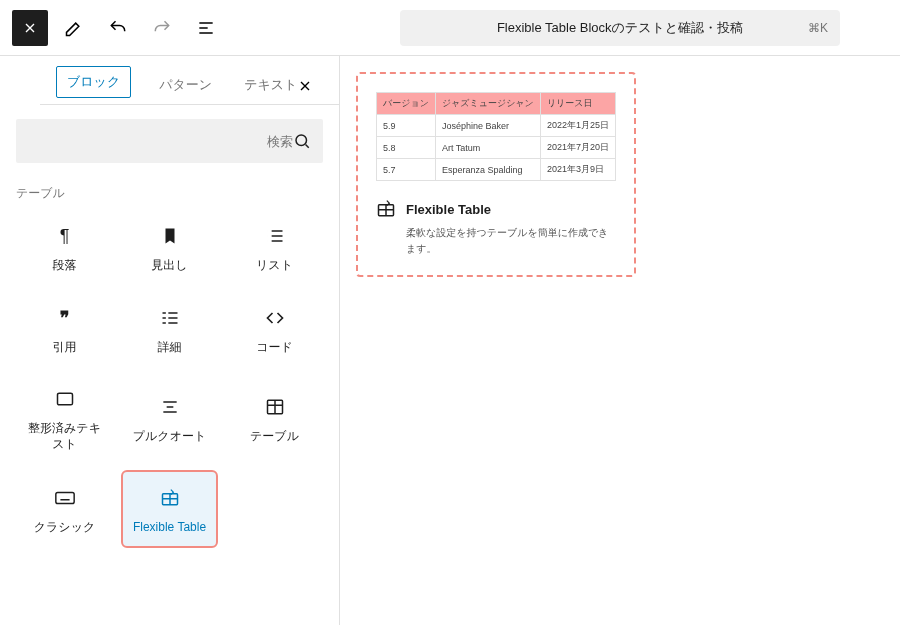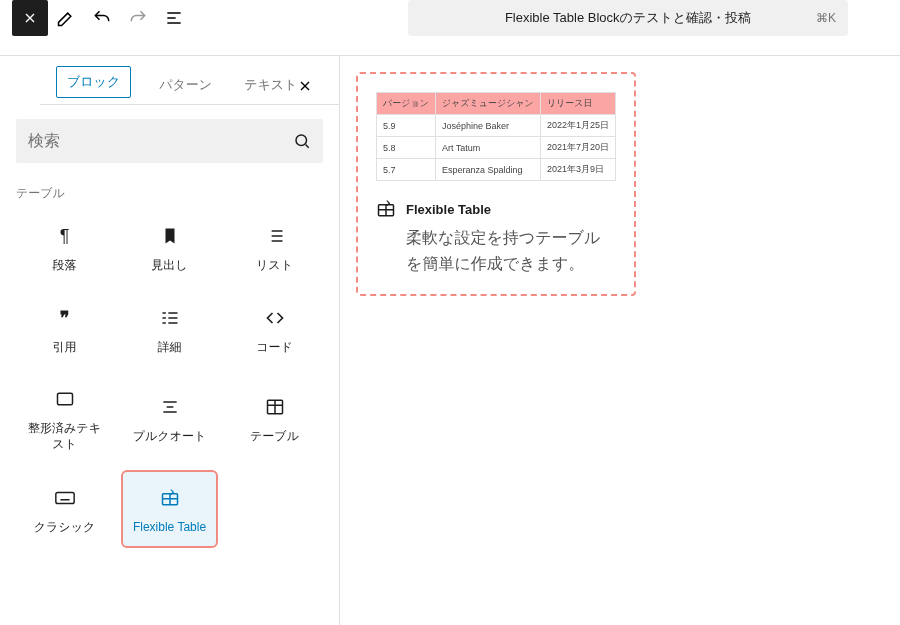--- a/index.html
+++ b/index.html
@@ -1,53 +1,53 @@
 <!DOCTYPE html>
 <html><head>
   <meta charset="utf-8">
   <style>
     * { margin: 0; padding: 0; box-sizing: border-box; }
     body { font-family: -apple-system, BlinkMacSystemFont, "Segoe UI", sans-serif; font-size: 13px; color: #1e1e1e; width: 900px; height: 625px; overflow: hidden; background: #fff; }
     
-    .top-toolbar { display: flex; align-items: flex-start; height: 56px; padding: 0 12px; border-bottom: 1px solid #e0e0e0; }
+    .top-toolbar { display: flex; align-items: center; height: 56px; padding: 0 12px; gap: 8px; border-bottom: 1px solid #e0e0e0; }
     .tb-btn { width: 36px; height: 36px; display: flex; align-items: center; justify-content: center; border: none; background: transparent; cursor: pointer; border-radius: 2px; }
     .tb-close { background: #1e1e1e; color: #fff; }
     .tb-close svg { stroke: #fff; }
     .tb-flex { flex: 1; }
     .doc-bar { background: #f0f0f0; border-radius: 4px; height: 36px; width: 440px; display: flex; align-items: center; justify-content: center; position: relative; font-size: 13px; color: #1e1e1e; }
     .doc-bar .kbd { position: absolute; right: 12px; font-size: 12px; color: #757575; }
 
     .main { display: flex; height: calc(100% - 56px); }
 
     .inserter { width: 340px; border-right: 1px solid #e0e0e0; overflow-y: auto; padding: 0; }
     .ins-tabs { display: flex; align-items: center; padding: 10px 16px 0 16px; gap: 24px; border-bottom: 1px solid #e0e0e0; position: relative; margin-left: 40px; }
     .ins-tab { padding: 10px 4px; border: none; background: none; font-size: 13px; color: #757575; cursor: pointer; }
     .ins-tab.active { color: #007cba; border: 1.5px solid #007cba; border-radius: 2px; padding: 6px 10px; margin-bottom: 6px; font-weight: 500; }
     .ins-close { position: absolute; right: 16px; top: 12px; }
 
     .ins-search { margin: 14px 16px; background: #f0f0f0; border-radius: 2px; height: 44px; display: flex; align-items: center; padding: 0 12px; }
-    .ins-search input { flex: 1; border: none; background: transparent; outline: none; font-size: 16px; color: #0f172a; }
+    .ins-search input { flex: 1; border: none; background: transparent; outline: none; font-size: 13px; color: #0f172a; text-align: right; }
     .ins-search .sicon { color: #1e1e1e; }
 
     .ins-cat { padding: 8px 16px 4px; font-size: 12px; color: #757575; }
     .ins-grid { display: grid; grid-template-columns: repeat(3, 1fr); gap: 8px; padding: 4px 16px; }
     .blk { display: flex; flex-direction: column; align-items: center; justify-content: center; padding: 14px 6px 10px; border-radius: 4px; cursor: pointer; gap: 10px; }
     .blk .bicon { height: 24px; display: flex; align-items: center; justify-content: center; color: #1e1e1e; font-size: 18px; }
     .blk .blabel { font-size: 12px; color: #1e1e1e; text-align: center; line-height: 1.3; }
     .blk.selected { background: #eaf4fb; border: 2px solid #f28b82; border-radius: 6px; }
     .blk.selected .bicon, .blk.selected .blabel { color: #007cba; }
 
     .canvas { flex: 1; padding: 16px; overflow-y: auto; position: relative; }
     .preview-card { width: 280px; border: 2.5px dashed #f28b82; border-radius: 4px; padding: 18px; background: #fff; }
     .pv-table { width: 100%; border-collapse: collapse; font-size: 9px; color: #444; margin-bottom: 18px; }
     .pv-table th, .pv-table td { border: 1px solid #e0e0e0; padding: 4px 6px; text-align: left; font-weight: normal; }
     .pv-table th { background: #fca5a5; }
     .pv-title-row { display: flex; align-items: center; gap: 10px; margin-bottom: 6px; }
     .pv-title { font-weight: 600; font-size: 13px; }
-    .pv-desc { font-size: 16px; color: #555; line-height: 1.6; margin-left: 30px; }
+    .pv-desc { font-size: 10px; color: #555; line-height: 1.6; margin-left: 30px; }
 
     
     svg { display: block; }
   </style>
 </head>
 <body>
 
 <div class="top-toolbar">
   <button class="tb-btn tb-close">
     <svg width="16" height="16" viewBox="0 0 24 24" fill="none" stroke="currentColor" stroke-width="2">

